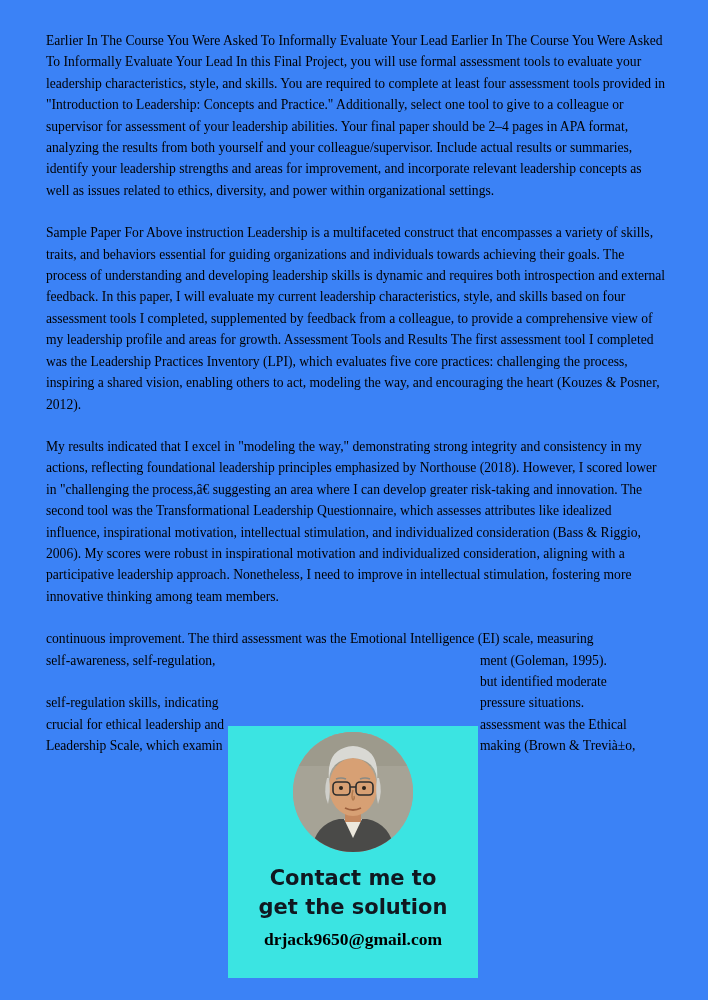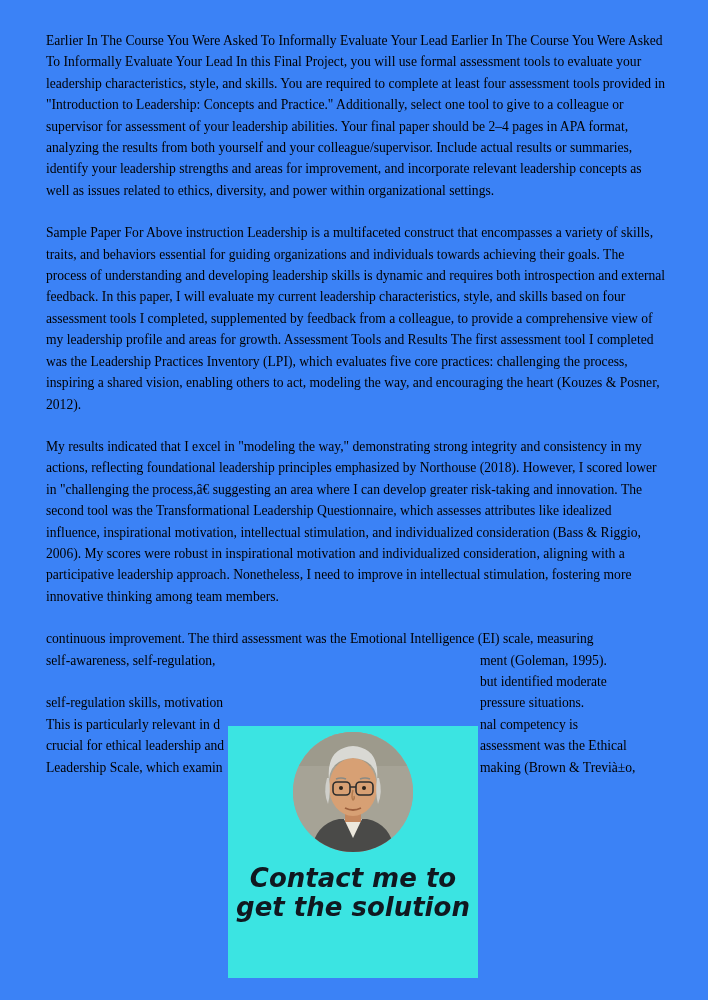--- a/index.html
+++ b/index.html
@@ -39,24 +39,23 @@
     height: 120px;
     border-radius: 50%;
     overflow: hidden;
     margin: 6px auto 0 auto;
     background: #a6a396;
   }
   .avatar svg { display: block; width: 120px; height: 120px; }
   .contact-line {
     font-family: "DejaVu Sans", sans-serif;
     font-weight: bold;
-    font-size: 26px;
+    font-size: 21px;
     line-height: 29px;
     color: #101820;
-    font-style: italic;
   }
   .contact-line.first { margin-top: 12px; }
   .email-line {
     font-family: "Liberation Serif", serif;
     font-weight: bold;
     font-size: 17.5px;
     line-height: 24px;
     margin-top: 5px;
     color: #000000;
   }
@@ -79,26 +78,22 @@
         <span class="p4-right"></span>
       </div>
       <div class="p4-line">
         <span class="p4-left">self-awareness, self-regulation,</span>
         <span class="p4-right">ment (Goleman, 1995).</span>
       </div>
       <div class="p4-line">
         <span class="p4-right">but identified moderate</span>
       </div>
       <div class="p4-line">
-        <span class="p4-left">self-regulation skills, motivation</span>
+        <span class="p4-left">self-regulation skills, indicating</span>
         <span class="p4-right">pressure situations.</span>
-      </div>
-      <div class="p4-line">
-        <span class="p4-left">This is particularly relevant in d</span>
-        <span class="p4-right">nal competency is</span>
       </div>
       <div class="p4-line">
         <span class="p4-left">crucial for ethical leadership and</span>
         <span class="p4-right">assessment was the Ethical</span>
       </div>
       <div class="p4-line">
         <span class="p4-left">Leadership Scale, which examin</span>
         <span class="p4-right">making (Brown &amp; Trevià±o,</span>
       </div>
     </div>
@@ -122,14 +117,15 @@
         <circle cx="48" cy="56" r="2" fill="#2a2118"></circle>
         <circle cx="71" cy="56" r="2" fill="#2a2118"></circle>
         <path d="M43 47 Q48 45 53 47" fill="none" stroke="#8a8a84" stroke-width="1.6"></path>
         <path d="M67 47 Q72 45 77 47" fill="none" stroke="#8a8a84" stroke-width="1.6"></path>
         <path d="M60 58 Q58 66 60 68 Q62 67 61 64" fill="none" stroke="#b07a4e" stroke-width="1.4"></path>
         <path d="M52 76 Q60 80 68 76" fill="none" stroke="#9c5f3c" stroke-width="1.8"></path>
       </svg>
     </div>
     <div class="contact-line first">Contact me to</div>
     <div class="contact-line">get the solution</div>
+    <div class="email-line">drjack9650@gmail.com</div>
   </div>
 </div>
 
 </body></html>

